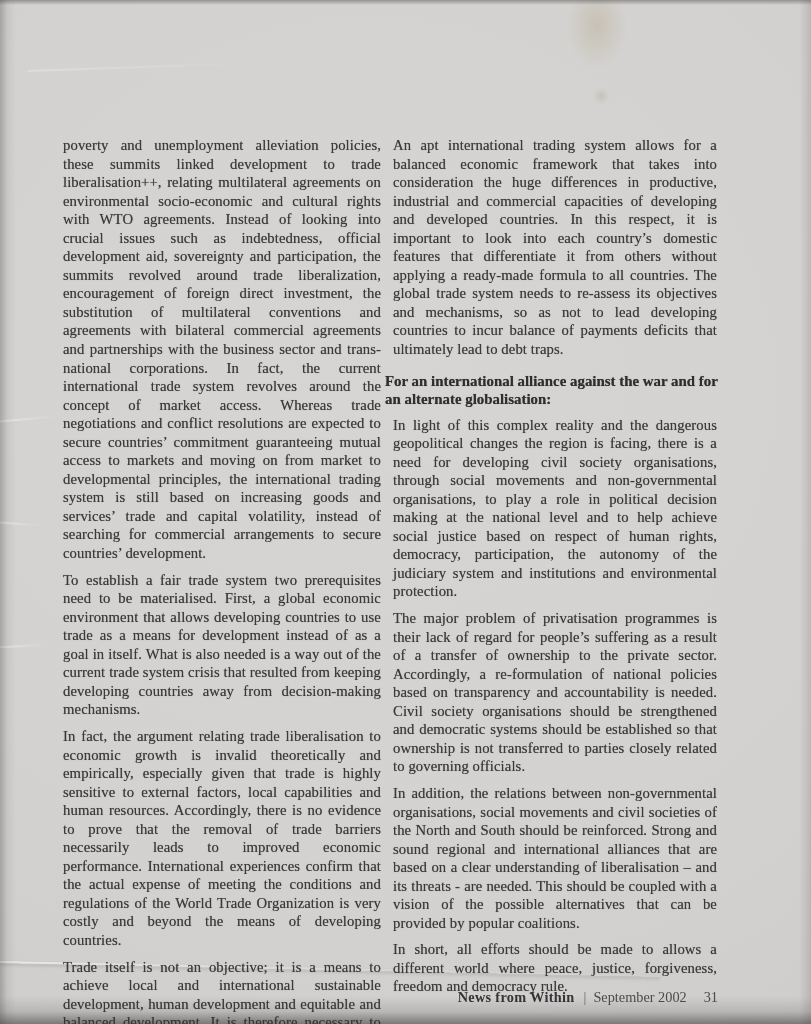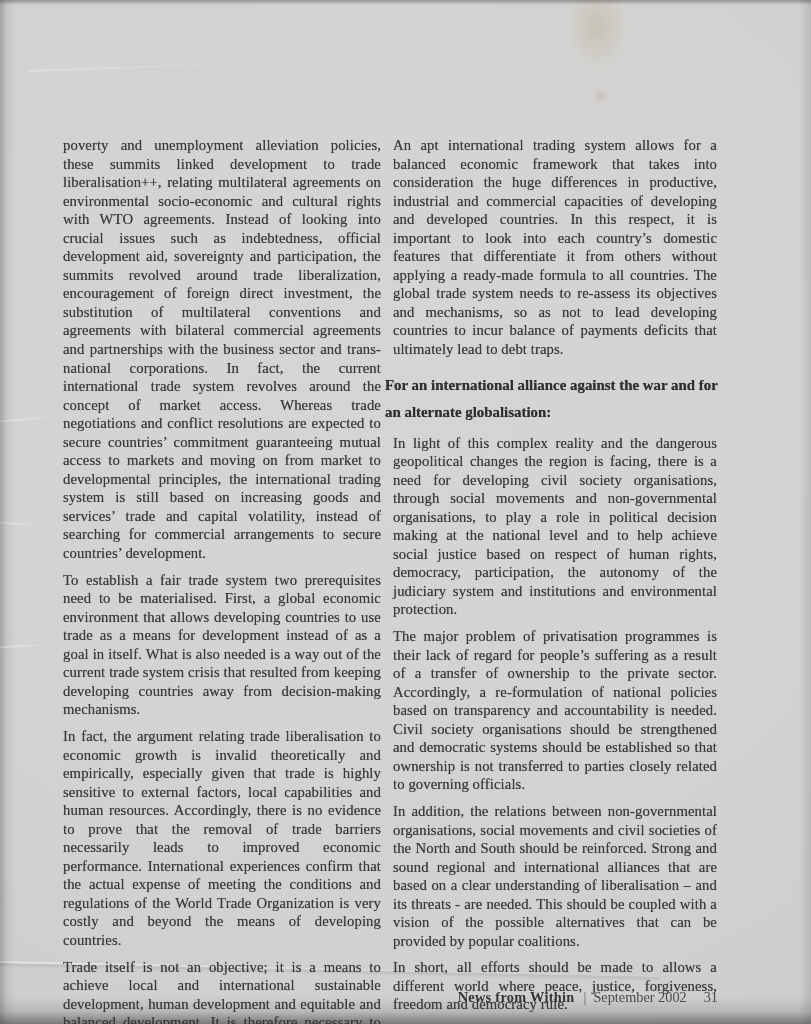--- a/index.html
+++ b/index.html
@@ -72,21 +72,21 @@
   .col p {
     margin: 8px;
     text-align: justify;
     letter-spacing: 0.1px;
     text-shadow: 0 0 0.7px rgba(58,57,59,0.65);
     font-family: Liberation Serif, serif;
   }
   .col h3 {
     margin: 13px 0 0 0;
     font-size: 14.9px;
-    line-height: 27px;
+    line-height: 18px;
     font-weight: bold;
     color: #2e2d2f;
     text-align: left;
     text-shadow: 0 0 0.7px rgba(46,45,47,0.65);
   }
   .closing-line {
     margin-top: 27px !important;
     text-align: right;
   }
 

